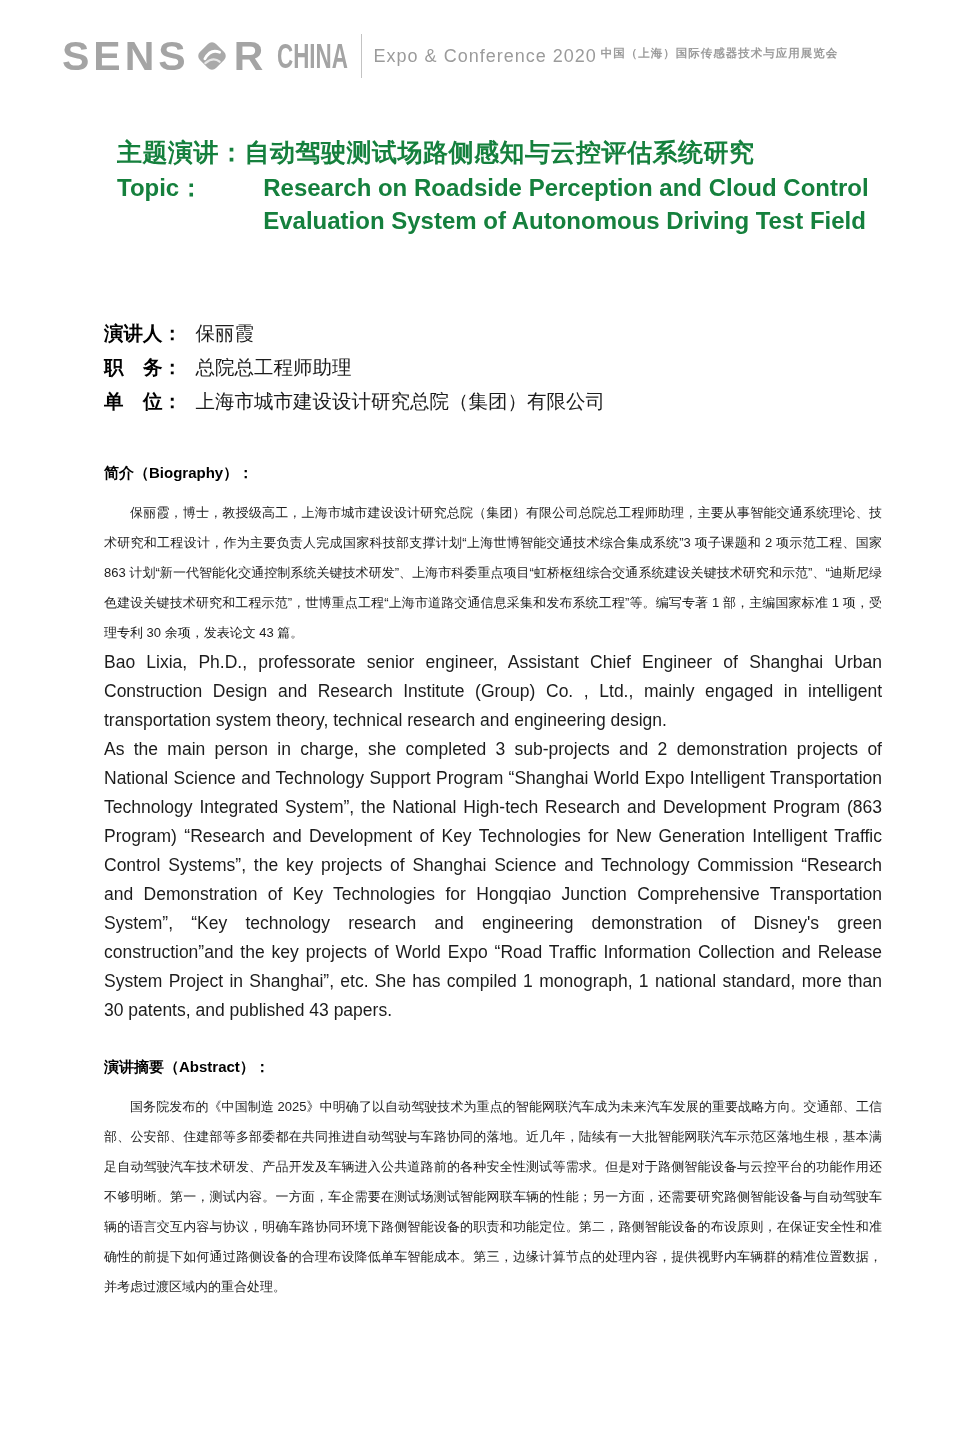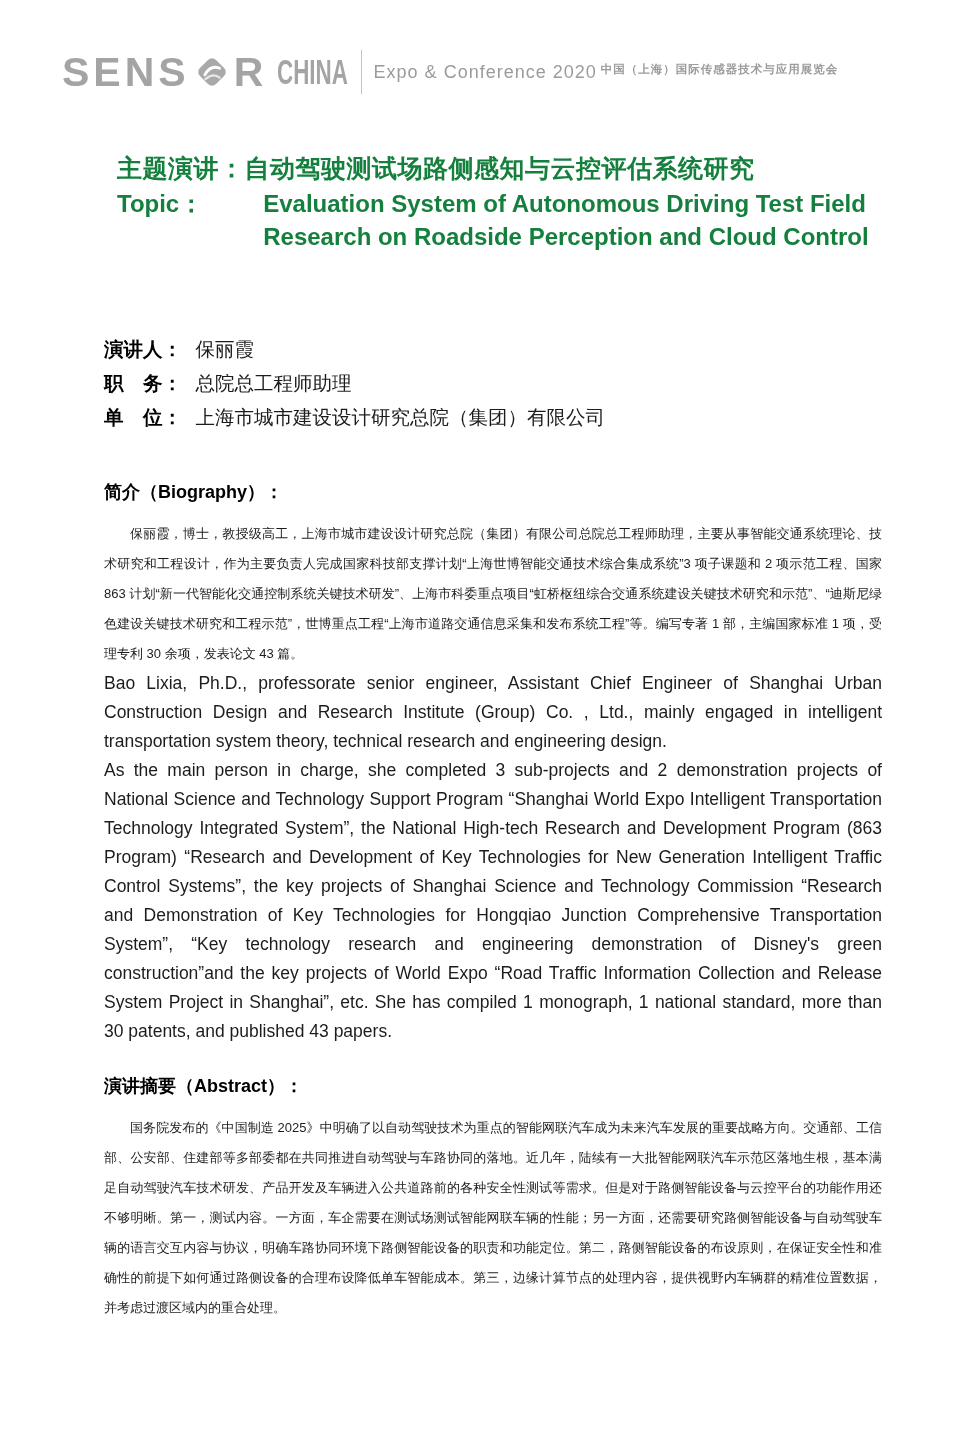--- a/index.html
+++ b/index.html
@@ -5,21 +5,21 @@
   * { box-sizing: border-box; margin: 0; padding: 0; }
   html, body { background: #ffffff; }
   .page {
     position: relative;
     width: 980px;
     height: 1364px;
     background: #ffffff;
     font-family: "Liberation Sans", sans-serif;
     color: #1c1c1c;
     overflow: hidden;
-    margin: 16px auto;
+    margin: 0 auto;
   }
 
   
   .logo {
     position: absolute;
     top: 34px;
     left: 62px;
     display: flex;
     align-items: center;
   }
@@ -67,21 +67,21 @@
   .topic-label { flex: none; margin-right: 12px; }
   .topic-lines { flex: 1; }
 
   
   .speaker-block { position: absolute; left: 104px; top: 316px; font-size: 19.5px; }
   .speaker-row { line-height: 34px; }
   .spk-label { font-weight: 700; color: #000; margin-right: 8px; }
   .spk-value { color: #1c1c1c; }
 
   
-  .section-heading { font-size: 18px; font-weight: 700; color: #000; }
+  .section-heading { font-size: 15px; font-weight: 700; color: #000; }
   .bio-section { position: absolute; left: 104px; top: 464px; width: 778px; }
   .abstract-section { position: absolute; left: 104px; top: 1058px; width: 778px; }
 
   .zh-para {
     font-size: 13px;
     line-height: 30px;
     text-align: justify;
     text-indent: 2em;
     color: #1c1c1c;
     margin-top: 15px;
@@ -149,22 +149,22 @@
       <div class="tagline-en">Expo &amp; Conference 2020</div>
       <div class="tagline-zh">中国（上海）国际传感器技术与应用展览会</div>
     </div>
   </header>
 
   <section class="title-block">
     <h1 class="title-zh">主题演讲：自动驾驶测试场路侧感知与云控评估系统研究</h1>
     <div class="topic">
       <span class="topic-label">Topic：</span>
       <span class="topic-lines">
+        <div>Research on Roadside Perception and Cloud Control</div>
         <div>Evaluation System of Autonomous Driving Test Field</div>
-        <div>Research on Roadside Perception and Cloud Control</div>
       </span>
     </div>
   </section>
 
   <section class="speaker-block">
     <div class="speaker-row">
       <span class="spk-label">演讲人：</span>
       <span class="spk-value">保丽霞</span>
     </div>
     <div class="speaker-row">

